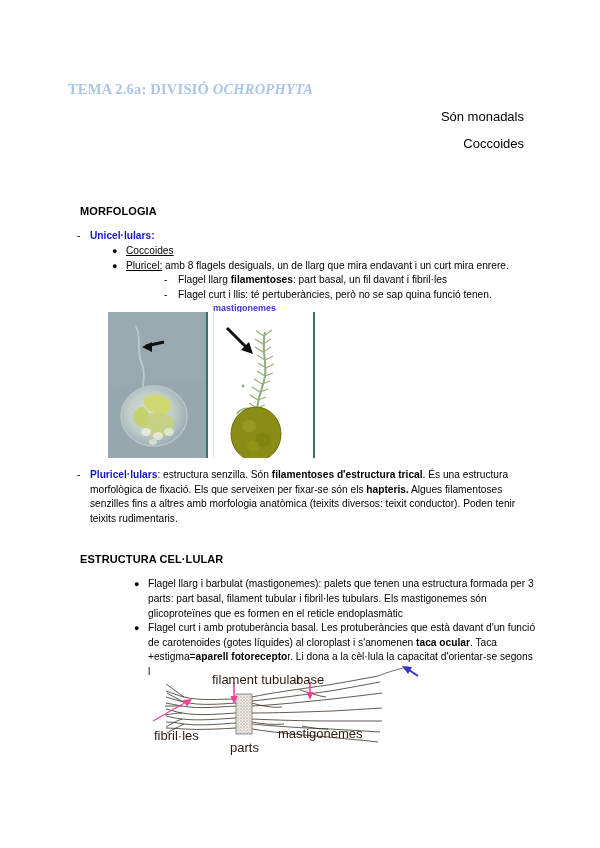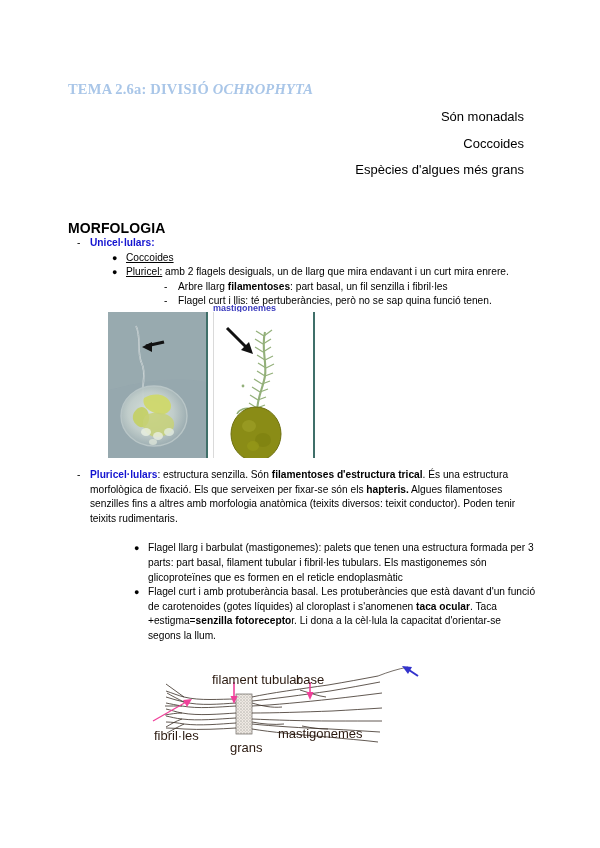--- a/index.html
+++ b/index.html
@@ -47,23 +47,23 @@
     margin: 12px;
     color: #000;
     text-align: right;
   }
   .spacer-md { height: 15px; }
 
   .bold { font-weight: bold; }
   .u { text-decoration: underline; }
 
   .section-head {
-    font-size: 14px;
+    font-size: 11px;
     font-weight: bold;
-    margin: 0;
+    margin: 12px;
     letter-spacing: 0.1px;
   }
 
   .blue-term { color: #1414d0; font-weight: bold; }
   .magenta-term { color: #d010d0; font-weight: bold; }
 
   
   .lvl1 {
     position: relative;
     padding-left: 22px;
@@ -178,43 +178,42 @@
 <body>
 
 <div class="page">
 
   <div class="content">
 
     <h1 class="doc-title"><span>TEMA 2.6a: DIVISIÓ </span><span class="ital">OCHROPHYTA</span></h1>
 
     <p class="p">Són monadals</p>
     <p class="p">Coccoides</p>
-    <p class="p">Espècies d'algues més grans</p>
 
     <div class="spacer-md"></div>
 
 
     <div class="spacer-md"></div>
 
     <p class="section-head">MORFOLOGIA</p>
 
     <div class="lvl1">
       <span class="dash">-</span><span class="blue-term">Unicel·lulars</span><span class="blue-term">:</span>
     </div>
 
     <div class="lvl2">
       <span class="dot">●</span><span class="u">Coccoides</span><span></span>
     </div>
 
     <div class="lvl2">
-      <span class="dot">●</span><span class="u">Pluricel:</span><span> amb 2 flagels desiguals, un de llarg que mira endavant i un curt mira enrere.</span>
+      <span class="dot">●</span><span class="u">Pluricel:</span><span> amb 8 flagels desiguals, un de llarg que mira endavant i un curt mira enrere.</span>
     </div>
 
     <div class="lvl3">
-      <span class="dash">-</span><span>Arbre llarg </span><span class="bold">filamentoses</span><span>: part basal, un fil senzilla i fibril·les</span>
+      <span class="dash">-</span><span>Flagel llarg </span><span class="bold">filamentoses</span><span>: part basal, un fil davant i fibril·les</span>
     </div>
 
     <div class="lvl3">
       <span class="dash">-</span><span>Flagel curt i llis: té pertuberàncies, però no se sap quina funció tenen.</span>
     </div>
 
   </div>
 
   <div class="figure-row">
 
@@ -301,28 +300,29 @@
   </div>
 
   <div class="content" style="top:452px;">
 
     <div class="lvl1">
       <span class="dash">-</span><span class="blue-term">Pluricel·lulars</span><span>: estructura senzilla. Són </span><span class="bold">filamentoses d'estructura trical</span><span>. És una estructura morfològica de fixació. Els que serveixen per fixar-se són els </span><span class="bold">hapteris.</span><span> Algues filamentoses senzilles fins a altres amb morfologia anatòmica (teixits diversos: teixit conductor). Poden tenir teixits rudimentaris.</span>
     </div>
 
     <div class="spacer-md"></div>
 
+    <p class="section-head">ESTRUCTURA CEL·LULAR</p>
 
 
     <div class="lvl2-b">
       <span class="dot">●</span><span>Flagel llarg i barbulat (mastigonemes): palets que tenen una estructura formada per 3 parts: part basal, filament tubular i fibril·les tubulars. Els mastigonemes són glicoproteïnes que es formen en el reticle endoplasmàtic</span>
     </div>
 
     <div class="lvl2-b">
-      <span class="dot">●</span><span> Flagel curt i amb protuberància basal. Les protuberàncies que està davant d'un funció de carotenoides (gotes líquides) al cloroplast i s'anomenen </span><span class="bold">taca ocular</span><span>. Taca +estigma=</span><span class="bold">senzilla fotorecepto</span><span>r. Li dona a la cèl·lula la capacitat d'orientar-se segons la llum.</span>
+      <span class="dot">●</span><span> Flagel curt i amb protuberància basal. Les protuberàncies que està davant d'un funció de carotenoides (gotes líquides) al cloroplast i s'anomenen </span><span class="bold">taca ocular</span><span>. Taca +estigma=</span><span class="bold">aparell fotorecepto</span><span>r. Li dona a la cèl·lula la capacitat d'orientar-se segons la llum.</span>
     </div>
 
   </div>
 
   <div class="diagram">
 
     <svg width="300" height="105" viewBox="0 0 300 105">
       <rect x="0" y="0" width="300" height="105" fill="#ffffff"></rect>
 
       <defs>
@@ -382,17 +382,17 @@
       </g>
       <g>
         <line x1="268" y1="10" x2="256" y2="2" stroke="#3333cc" stroke-width="2"></line>
         <path d="M252 0 L262 1 L258 8 Z" fill="#3333cc"></path>
       </g>
     </svg>
 
     <span class="diagram-label" style="left:62px; top:6px;">filament tubular</span>
     <span class="diagram-label" style="left:146px; top:6px;">base</span>
     <span class="diagram-label" style="left:-24px; top:62px;margin-left:28px;">fibril·les</span>
-    <span class="diagram-label" style="left:80px; top:74px;">grans</span>
+    <span class="diagram-label" style="left:80px; top:74px;">parts</span>
     <span class="diagram-label" style="left:128px; top:60px;">mastigonemes</span>
   </div>
 
 </div>
 
 </body></html>

